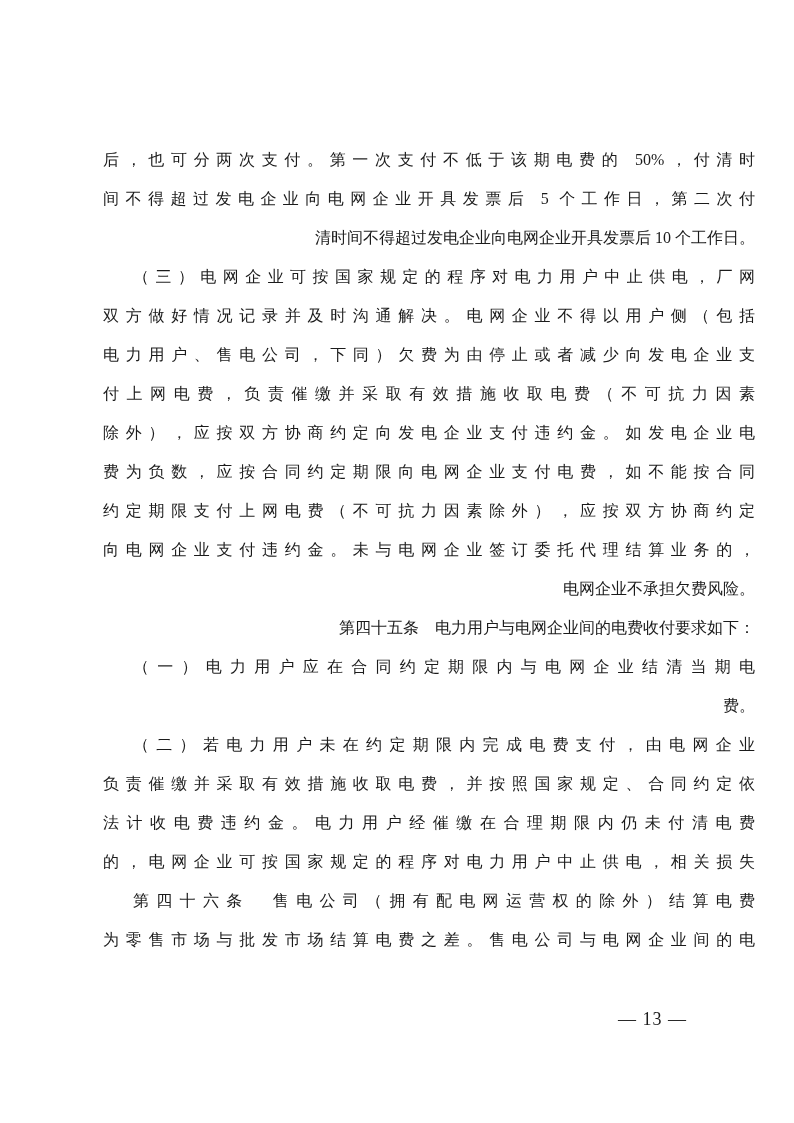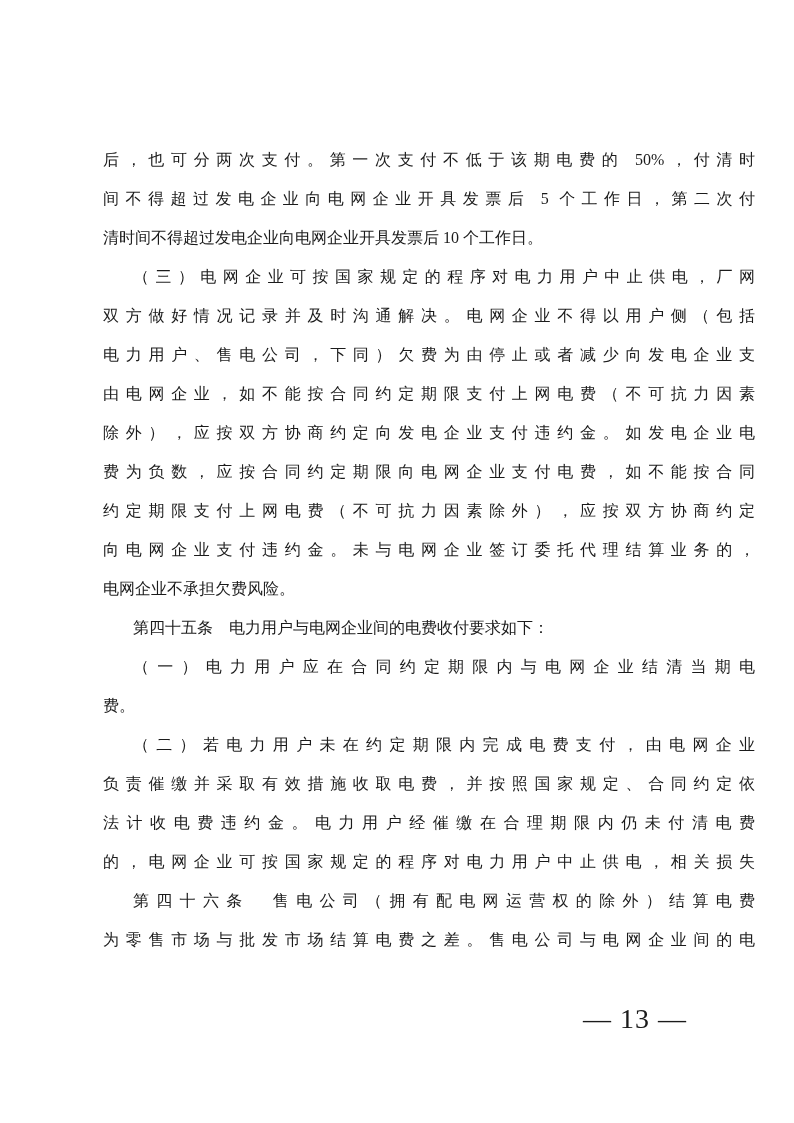--- a/index.html
+++ b/index.html
@@ -26,51 +26,51 @@
     height: 39px;
     line-height: 39px;
     font-size: 16px;
     letter-spacing: 0;
   }
   .fill {
     text-align: justify;
     text-align-last: justify;
   }
   .last {
-    text-align: left;
+    text-align: right;
   }
   .ind {
     text-indent: 30px;
   }
   .art {
     font-weight: 400;
   }
   .pagenum {
     position: absolute;
     right: 107px;
     top: 1004px;
     height: 30px;
     line-height: 30px;
-    font-size: 28px;
+    font-size: 18px;
     letter-spacing: 1px;
     color: #1b1b1b;
   }
 </style>
 </head>
 <body>
 
 <div class="page">
   <div class="textblock">
     <div class="ln fill">后，也可分两次支付。第一次支付不低于该期电费的 50%，付清时</div>
     <div class="ln fill">间不得超过发电企业向电网企业开具发票后 5 个工作日，第二次付</div>
     <div class="ln last">清时间不得超过发电企业向电网企业开具发票后 10 个工作日。</div>
     <div class="ln fill ind">（三）电网企业可按国家规定的程序对电力用户中止供电，厂网</div>
     <div class="ln fill">双方做好情况记录并及时沟通解决。电网企业不得以用户侧（包括</div>
     <div class="ln fill">电力用户、售电公司，下同）欠费为由停止或者减少向发电企业支</div>
-    <div class="ln fill">由电网企业，如不能按合同约定期限支付上网电费（不可抗力因素</div>
+    <div class="ln fill">付上网电费，负责催缴并采取有效措施收取电费（不可抗力因素</div>
     <div class="ln fill">除外），应按双方协商约定向发电企业支付违约金。如发电企业电</div>
     <div class="ln fill">费为负数，应按合同约定期限向电网企业支付电费，如不能按合同</div>
     <div class="ln fill">约定期限支付上网电费（不可抗力因素除外），应按双方协商约定</div>
     <div class="ln fill">向电网企业支付违约金。未与电网企业签订委托代理结算业务的，</div>
     <div class="ln last">电网企业不承担欠费风险。</div>
     <div class="ln last ind"><span class="art">第四十五条</span><span>　电力用户与电网企业间的电费收付要求如下：</span></div>
     <div class="ln fill ind">（一）电力用户应在合同约定期限内与电网企业结清当期电</div>
     <div class="ln last">费。</div>
     <div class="ln fill ind">（二）若电力用户未在约定期限内完成电费支付，由电网企业</div>
     <div class="ln fill">负责催缴并采取有效措施收取电费，并按照国家规定、合同约定依</div>

